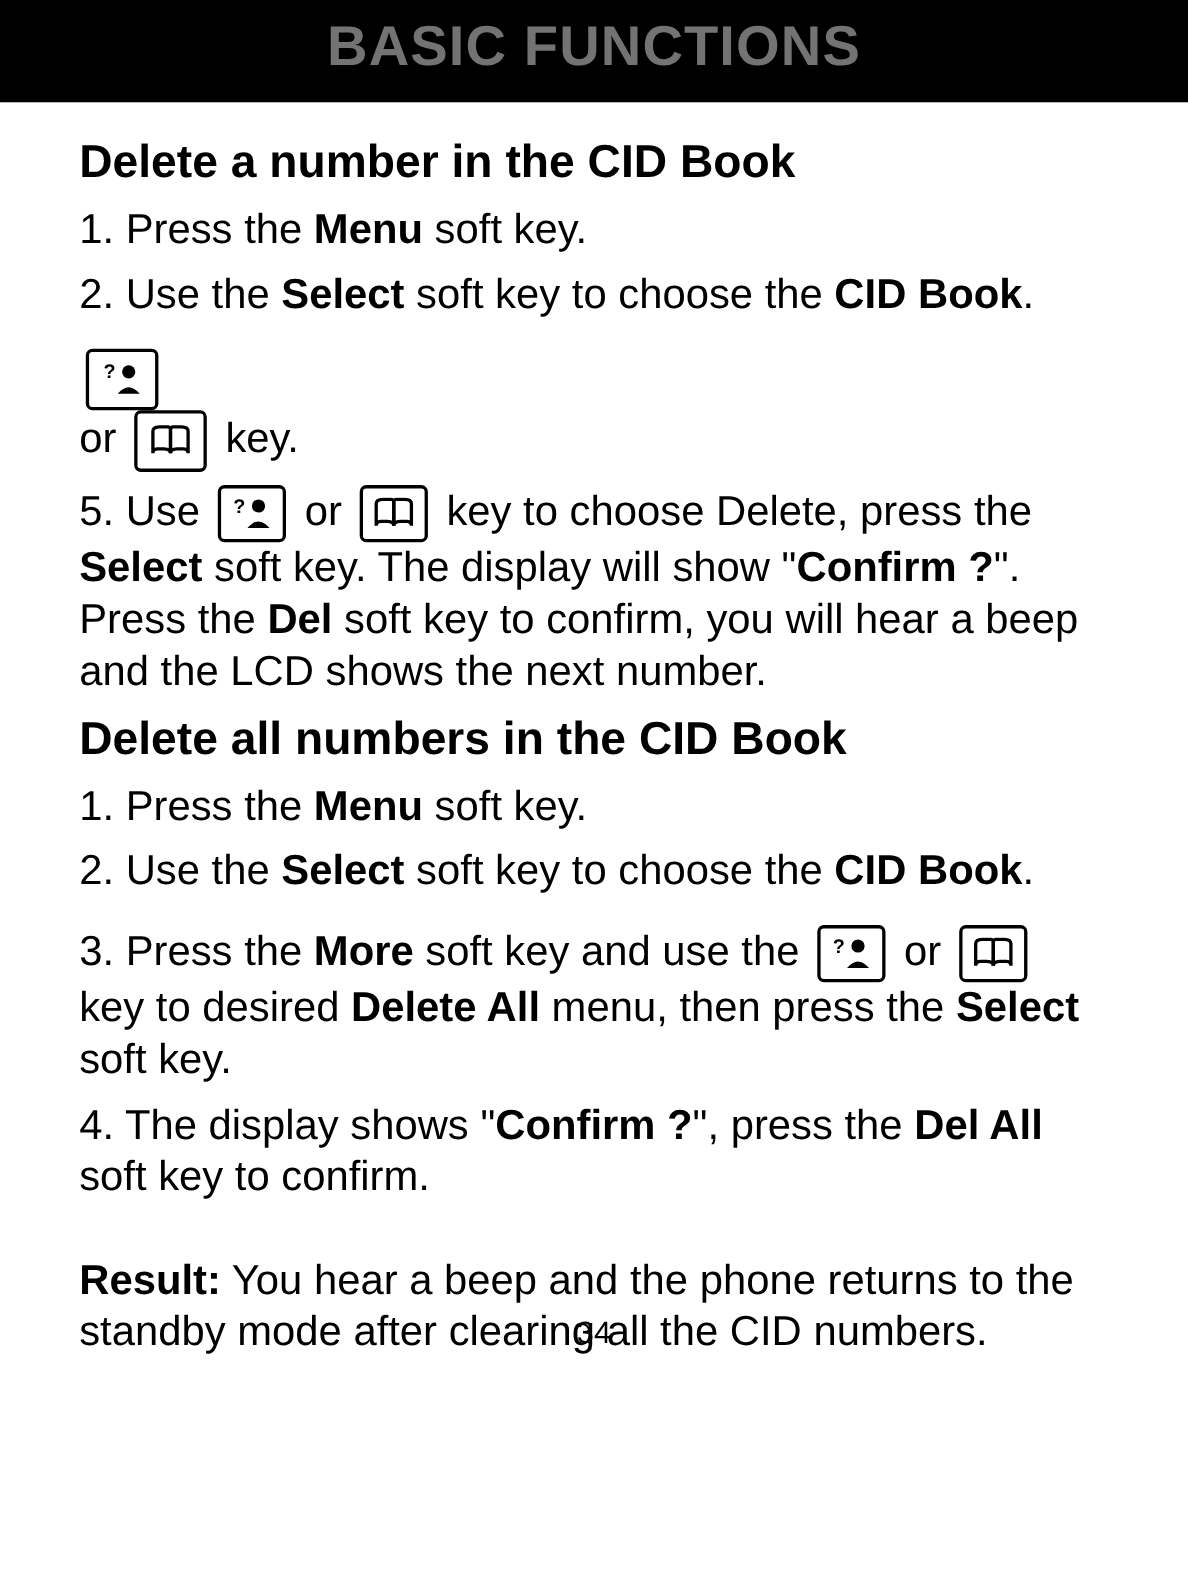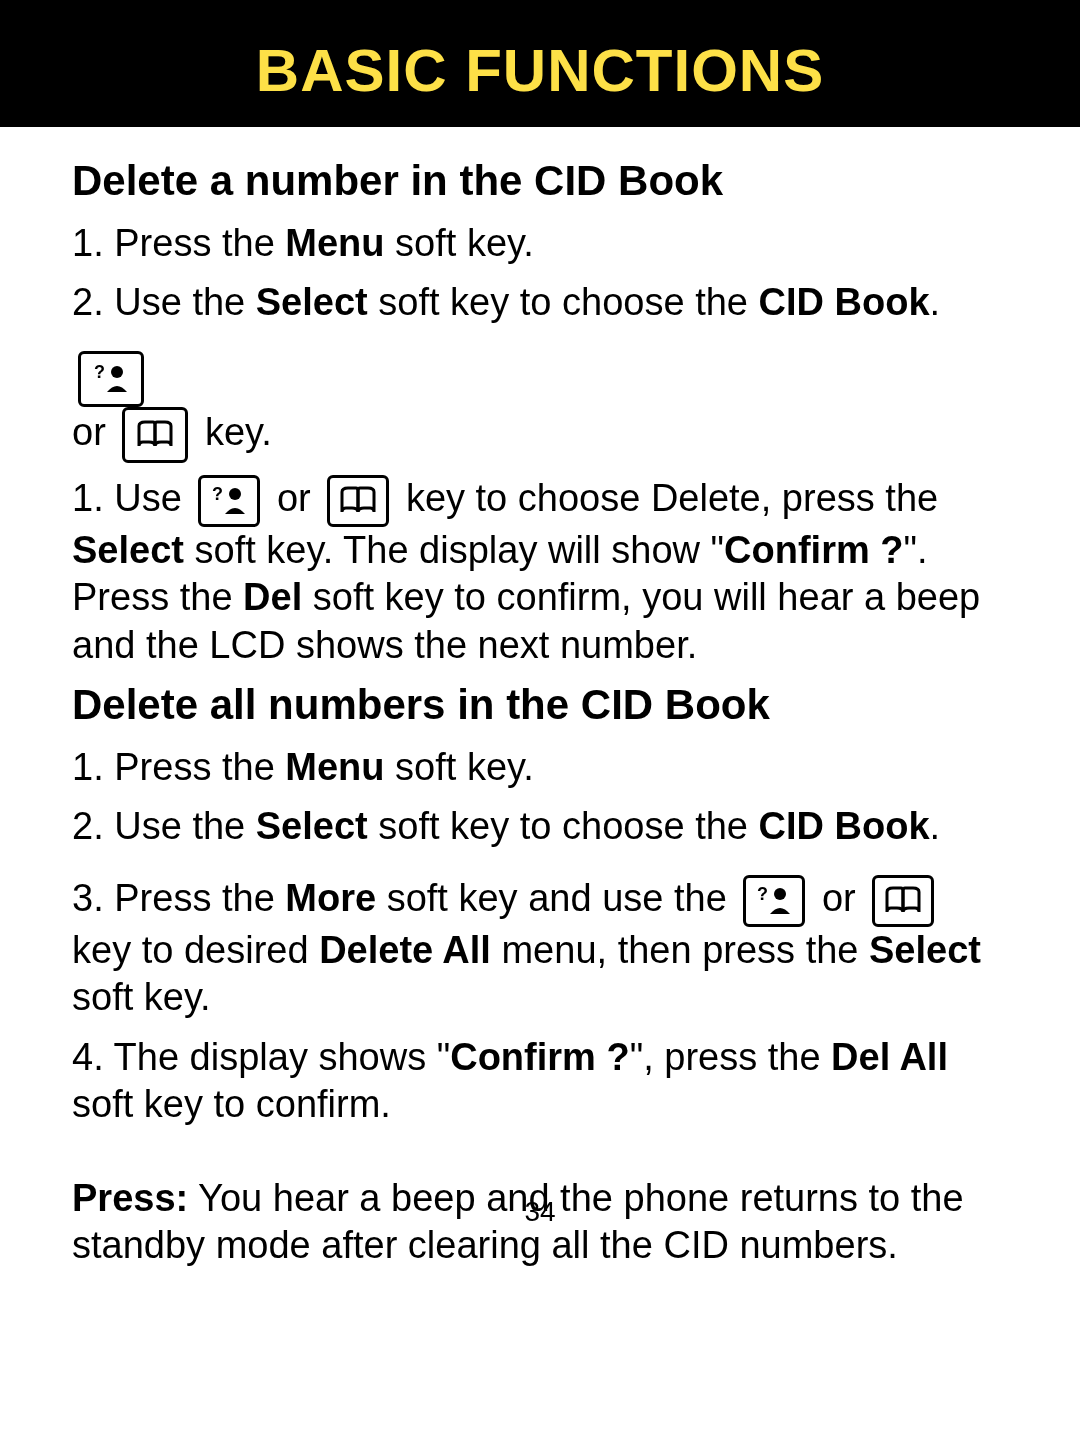--- a/index.html
+++ b/index.html
@@ -7,26 +7,26 @@
     width: 1080px;
     height: 1438px;
     font-family: Arial, Helvetica, sans-serif;
     background: #fff;
     color: #000;
     position: relative;
   }
   .header-bar {
     width: 100%;
     background: #000;
-    color: #fde047;
+    color: #737373;
     text-align: center;
     font-weight: bold;
-    font-size: 60px;
+    font-size: 51px;
     letter-spacing: 1px;
-    padding: 36px 0 22px 0;
+    padding: 12px 0 22px 0;
   }
   .content {
     padding: 18px 95px 0 72px;
     font-size: 38px;
     line-height: 1.25;
   }
   .section-title {
     font-weight: bold;
     font-size: 42px;
     margin-top: 10px;
@@ -98,21 +98,21 @@
       <svg width="40" height="30" viewBox="0 0 40 30">
         <path d="M4 6 Q4 2 10 2 L18 2 Q20 2 20 6 L20 26 Q20 22 14 22 L8 22 Q4 22 4 26 Z" fill="none" stroke="#000" stroke-width="3"></path>
         <path d="M36 6 Q36 2 30 2 L22 2 Q20 2 20 6 L20 26 Q20 22 26 22 L32 22 Q36 22 36 26 Z" fill="none" stroke="#000" stroke-width="3"></path>
       </svg>
     </span>
     <span> key.</span>
   </div>
 
 
   <div class="step">
-    <span>1. Use </span>
+    <span>5. Use </span>
     <span class="inline-icon">
       <svg width="42" height="34" viewBox="0 0 42 34">
         <text x="4" y="16" font-size="18" font-weight="bold" fill="#000">?</text>
         <circle cx="27" cy="10" r="6" fill="#000"></circle>
         <path d="M17 30 Q27 18 37 30 Z" fill="#000"></path>
       </svg>
     </span>
     <span> or </span>
     <span class="inline-icon">
       <svg width="40" height="30" viewBox="0 0 40 30">
@@ -154,18 +154,18 @@
     <span> key to desired </span><b>Delete All</b><span> menu, then press the </span><b>Select</b><span> soft key.</span>
   </div>
 
   <div class="step">
     <span>4. The display shows "</span><b>Confirm ?</b><span>", press the </span><b>Del All</b><span> soft key to confirm.</span>
   </div>
 
   <div style="height:34px;"></div>
 
   <div class="step">
-    <b>Press:</b><span> You hear a beep and the phone returns to the standby mode after clearing all the CID numbers.</span>
+    <b>Result:</b><span> You hear a beep and the phone returns to the standby mode after clearing all the CID numbers.</span>
   </div>
 
 </div>
 
 <div class="page-num">34</div>
 
 </body></html>

